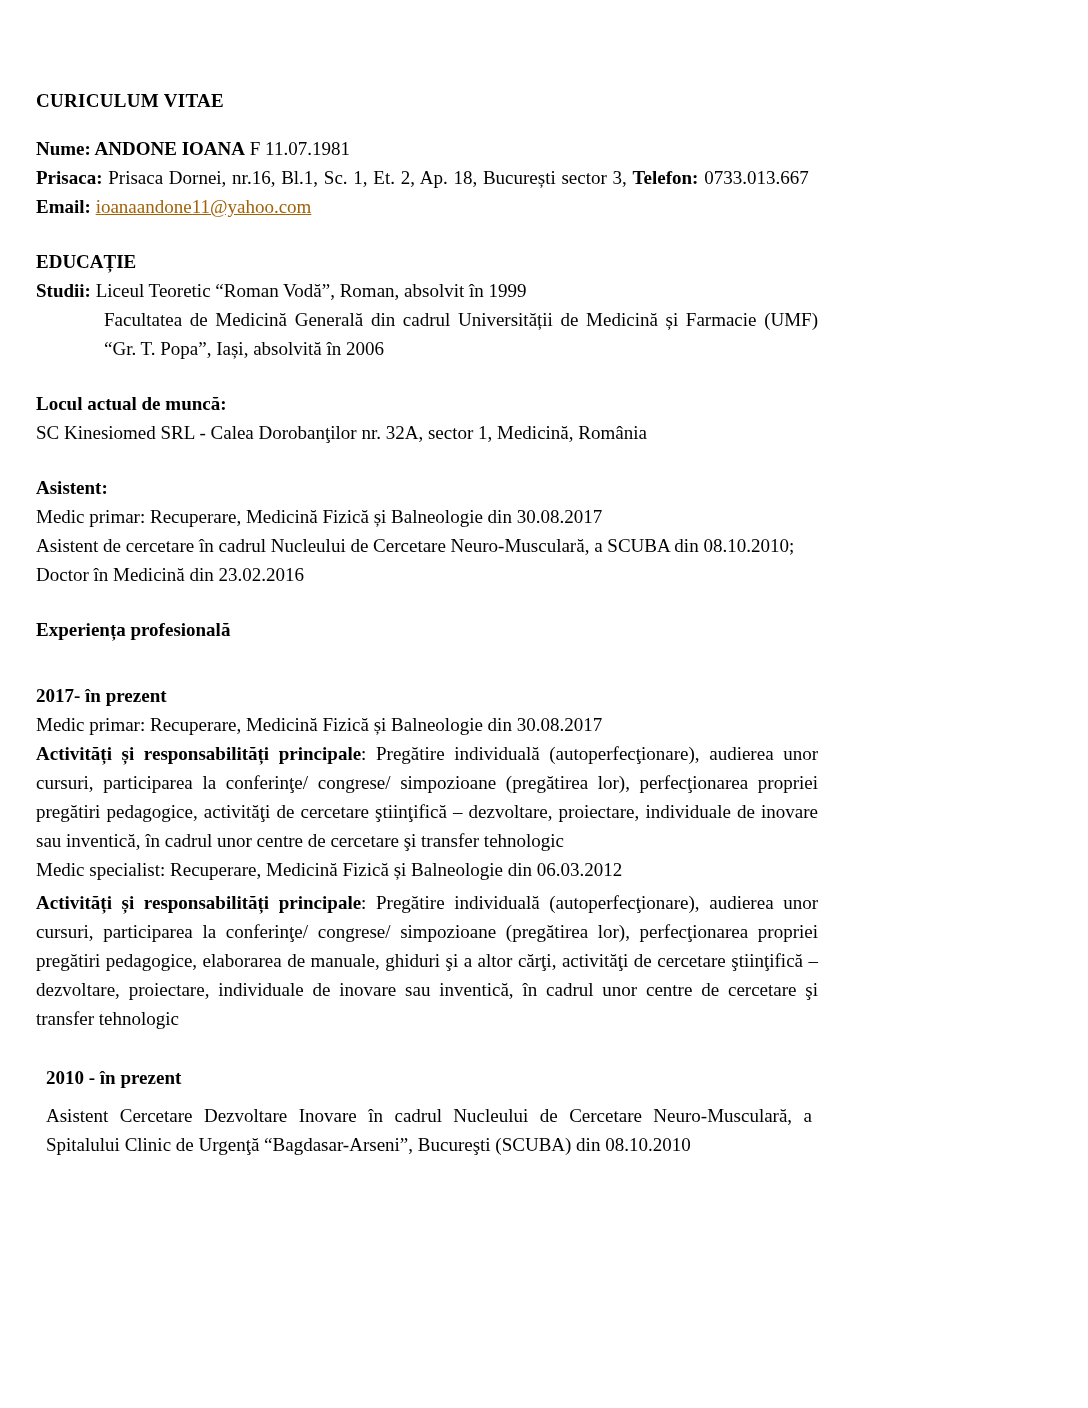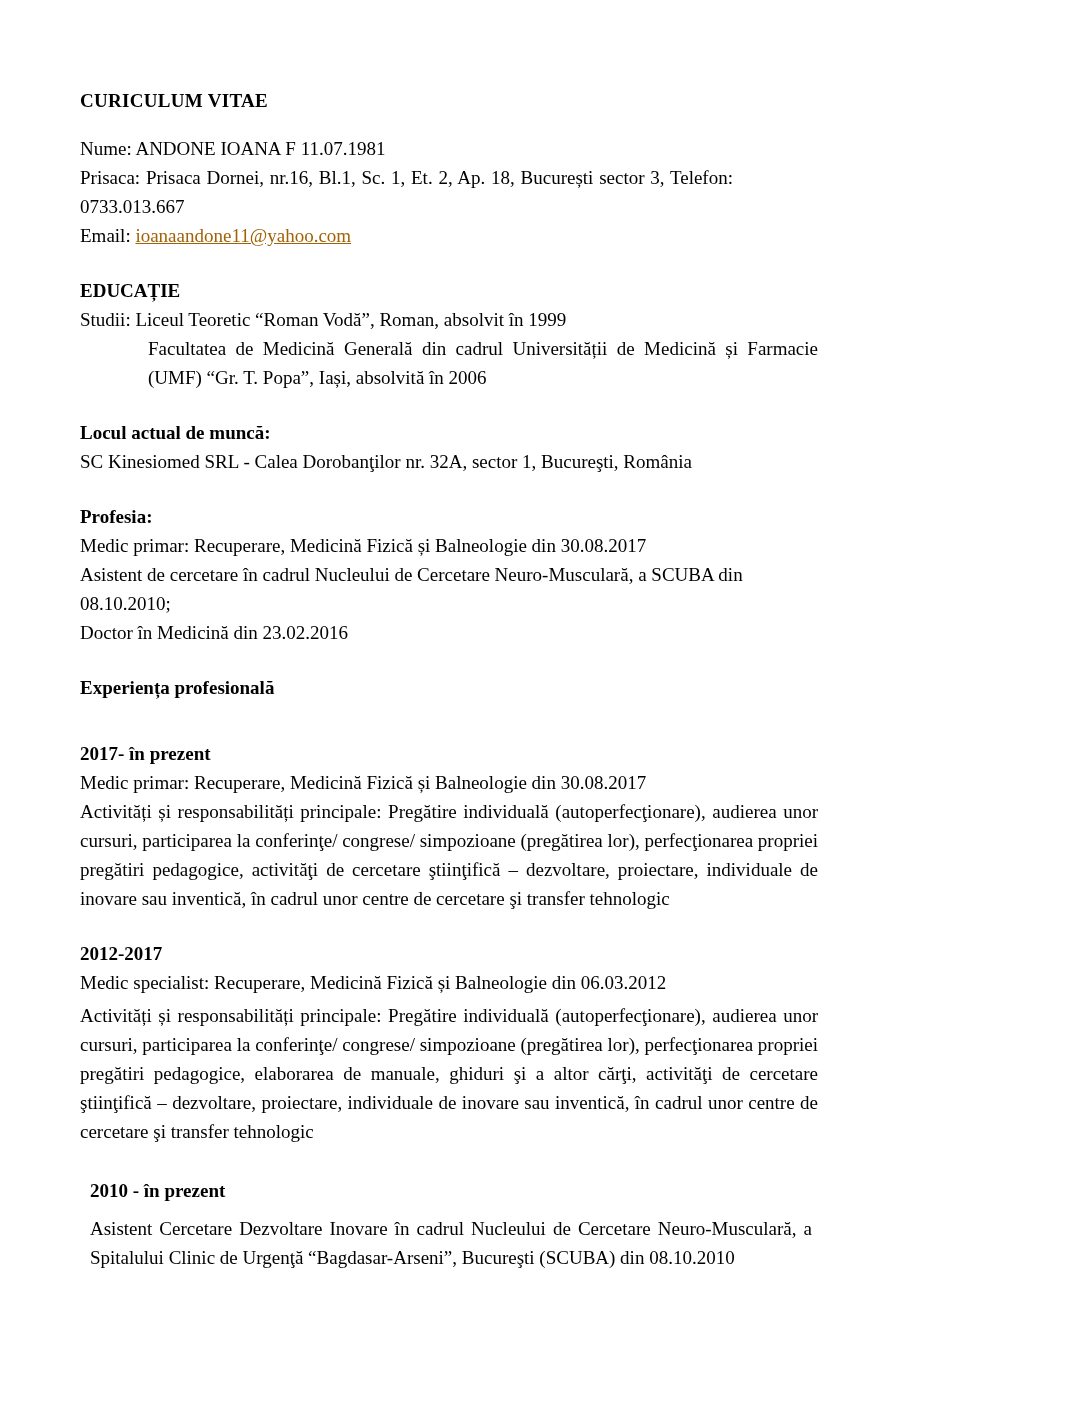--- a/index.html
+++ b/index.html
@@ -5,25 +5,25 @@
   * { margin: 0; padding: 0; box-sizing: border-box; }
   html, body { background: #ffffff; }
   .page {
     width: 900px;
     min-height: 1408px;
     background: #ffffff;
     color: #000000;
     font-family: "Liberation Serif", "DejaVu Serif", serif;
     font-size: 19px;
     line-height: 29px;
-    padding: 86px 82px 60px 80px;
+    padding: 86px 82px 60px 36px;
     position: relative;
   }
   p { margin: 0; }
-  .b { font-weight: 400; margin-top: 46px; }
+  .b { font-weight: 700; margin-top: 46px; }
   .heading { font-weight: 700; margin-top: 37px; }
   .title { font-weight: 700; margin-bottom: 19px; letter-spacing: 0.3px; }
   .just { text-align: justify; }
   .gap { margin-top: 26px; }
   .gap-sm { margin-top: 30px; }
   .mt4 { margin-top: 4px; }
   .mt9 { margin-top: 9px; }
   .indent-sm { margin-left: 10px; margin-right: 6px; }
   .studii { padding-left: 68px; text-indent: -68px; }
   .adresa { word-spacing: 1px; }
@@ -39,32 +39,31 @@
   <p class="line"><span class="b">Nume: </span><span class="b">ANDONE IOANA</span><span> F 11.07.1981</span></p>
 
   <p class="line adresa"><span class="b">Prisaca: </span><span>Prisaca Dornei, nr.16, Bl.1, Sc. 1, Et. 2, Ap. 18,  București sector 3, </span><span class="b">Telefon: </span><span>0733.013.667</span></p>
 
   <p class="line"><span class="b">Email: </span><a href="#" class="email">ioanaandone11@yahoo.com</a></p>
 
   <p class="heading gap">EDUCAȚIE</p>
   <p class="studii just"><span class="b">Studii: </span><span>Liceul Teoretic “Roman Vodă”, Roman, absolvit în 1999</span><br><span>Facultatea de Medicină Generală din cadrul Universității de Medicină și Farmacie (UMF) “Gr. T. Popa”, Iași, absolvită în 2006</span></p>
 
   <p class="heading gap">Locul actual de muncă:</p>
-  <p>SC Kinesiomed SRL - Calea Dorobanţilor nr. 32A, sector 1, Bucureşti, România</p>
+  <p>SC Kinesiomed SRL - Calea Dorobanţilor nr. 32A, sector 1, Medicină, România</p>
 
-  <p class="heading gap">Profesia:</p>
+  <p class="heading gap">Asistent:</p>
   <p>Medic primar: Recuperare, Medicină Fizică și Balneologie din 30.08.2017</p>
   <p>Asistent de cercetare în cadrul Nucleului de Cercetare Neuro-Musculară, a SCUBA din 08.10.2010;</p>
   <p>Doctor în Medicină din 23.02.2016</p>
 
   <p class="heading gap">Experiența profesională</p>
   <p class="heading">2017- în prezent</p>
   <p>Medic primar: Recuperare, Medicină Fizică și Balneologie din 30.08.2017</p>
   <p class="just"><span class="b">Activități și responsabilități principale</span><span>: Pregătire individuală (autoperfecţionare), audierea unor cursuri, participarea la conferinţe/ congrese/ simpozioane (pregătirea lor), perfecţionarea propriei pregătiri pedagogice, activităţi de cercetare ştiinţifică – dezvoltare, proiectare, individuale de inovare sau inventică, în cadrul unor centre de cercetare şi transfer tehnologic</span></p>
 
-  <p class="heading gap">2012-2017</p>
   <p>Medic specialist: Recuperare, Medicină Fizică și Balneologie din 06.03.2012</p>
   <p class="just mt4"><span class="b">Activități și responsabilități principale</span><span>: Pregătire individuală (autoperfecţionare), audierea unor cursuri, participarea la conferinţe/ congrese/ simpozioane (pregătirea lor), perfecţionarea propriei pregătiri pedagogice, elaborarea de manuale, ghiduri şi a altor cărţi, activităţi de cercetare ştiinţifică – dezvoltare, proiectare, individuale de inovare sau inventică, în cadrul unor centre de cercetare şi transfer tehnologic</span></p>
 
   <p class="heading gap-sm indent-sm">2010 - în prezent</p>
   <p class="just indent-sm mt9">Asistent Cercetare Dezvoltare Inovare în cadrul Nucleului de Cercetare Neuro-Musculară, a Spitalului Clinic de Urgenţă “Bagdasar-Arseni”, Bucureşti (SCUBA) din 08.10.2010</p>
 
 </div>
 
 </body></html>

